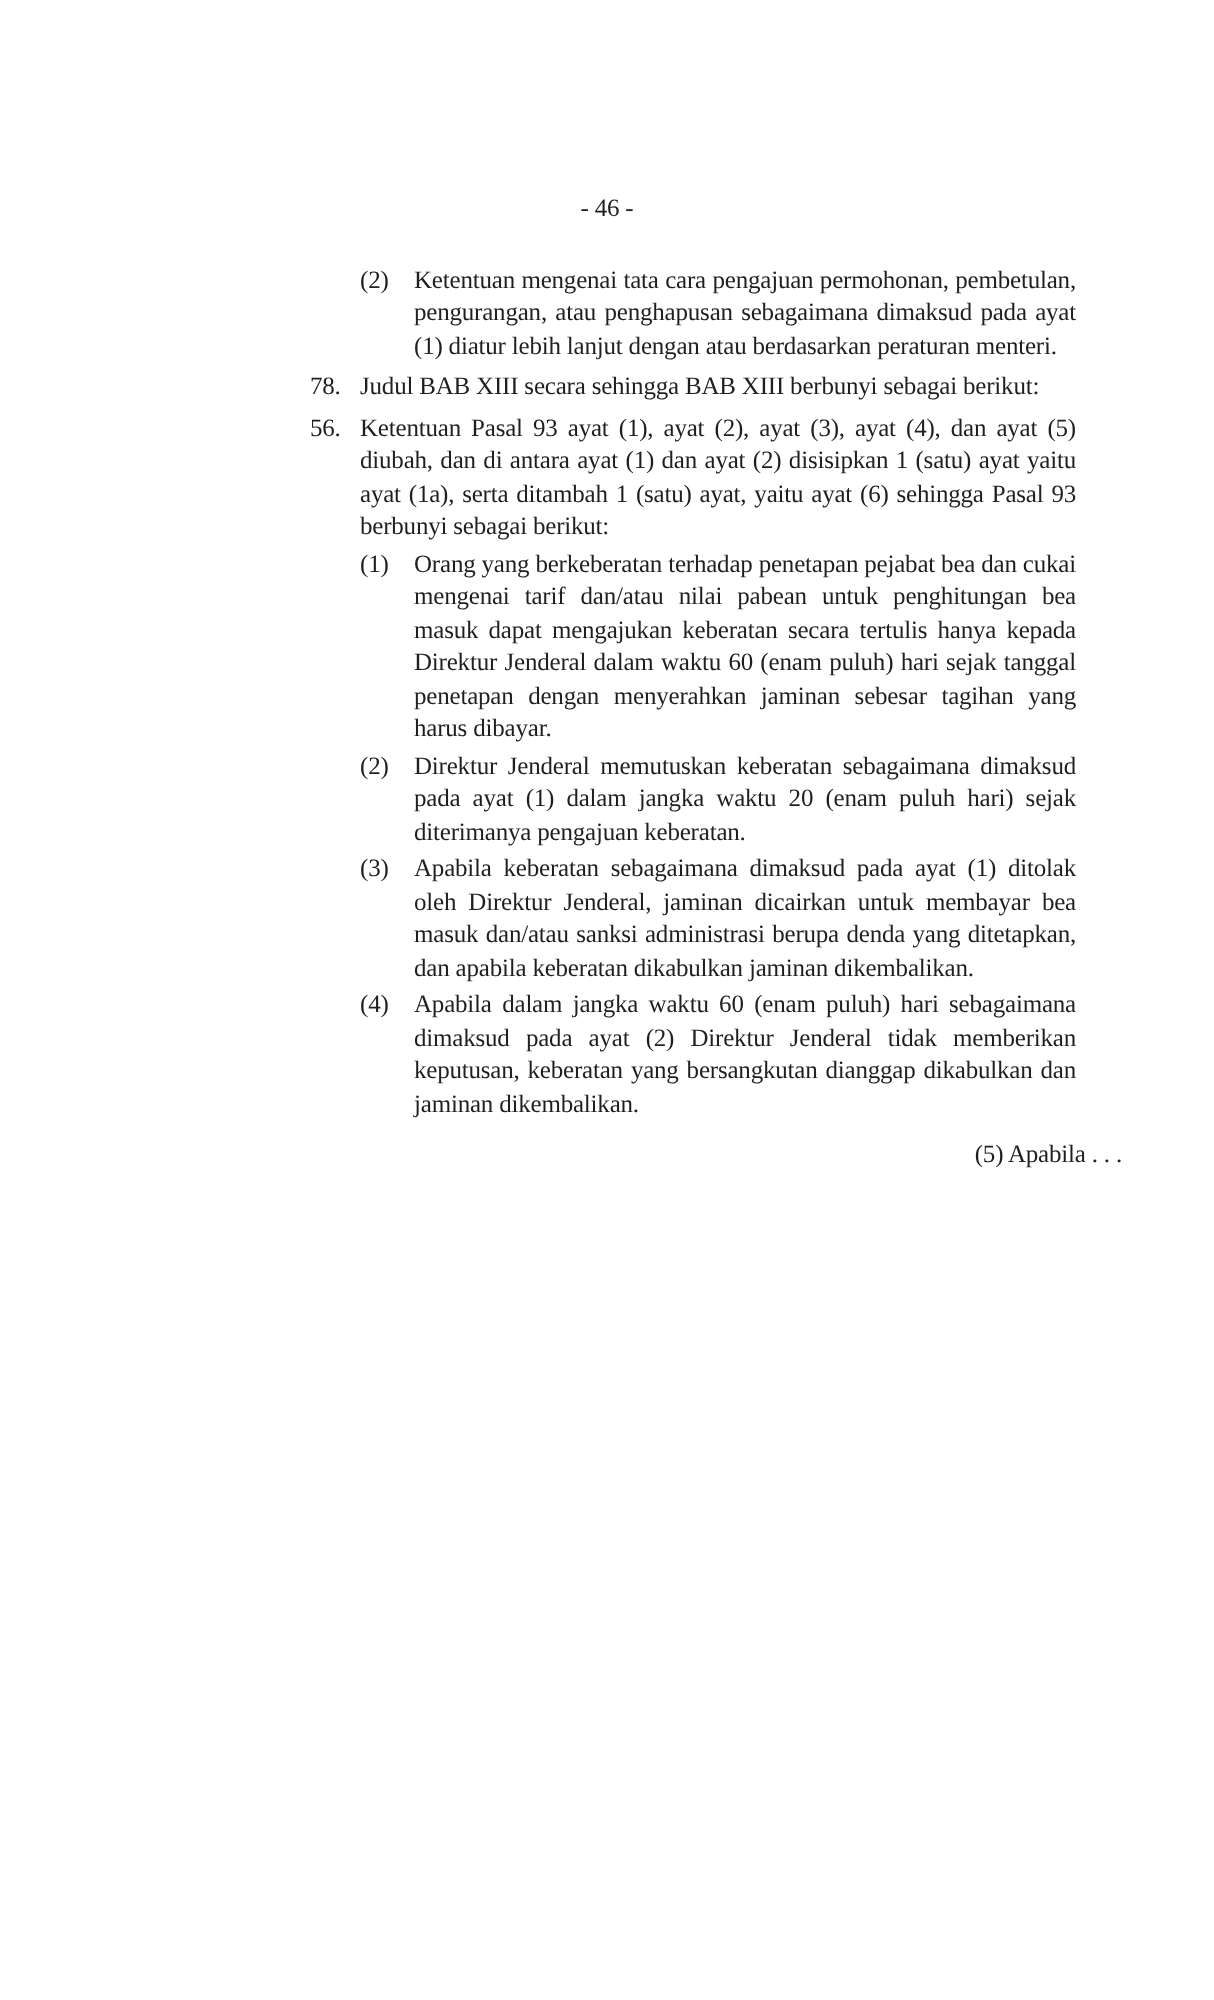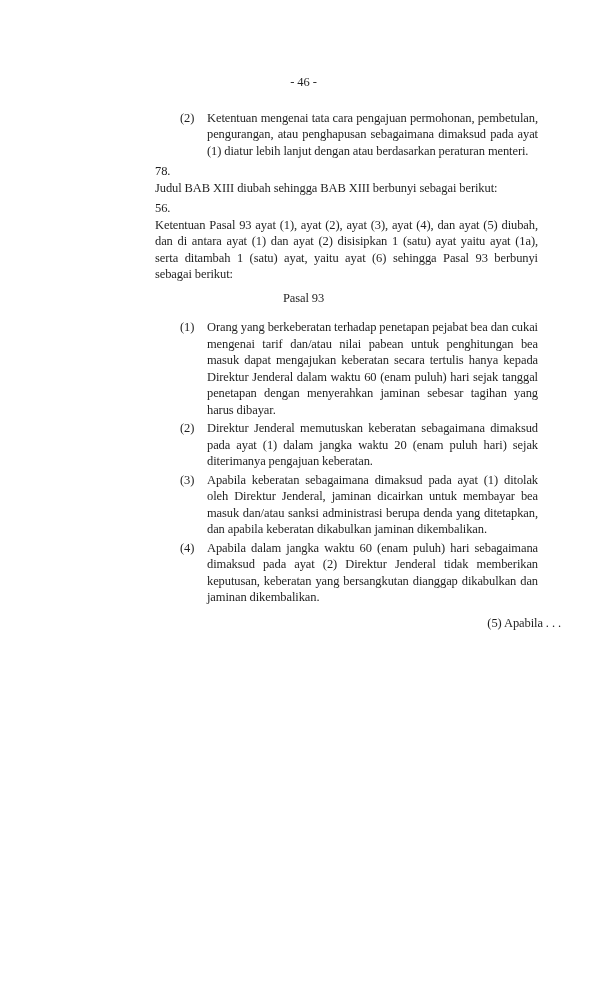--- a/index.html
+++ b/index.html
@@ -1,60 +1,57 @@
 <!DOCTYPE html>
 <html><head>
 <meta charset="utf-8">
 <style>
   html,body{margin:0;padding:0;background:#ffffff;}
   .page{
     position:relative;width:607px;height:1000px;background:#ffffff;overflow:hidden;
     font-family:"Liberation Serif","DejaVu Serif",serif;
     font-size:12.5px;line-height:16.5px;letter-spacing:-0.1px;color:#1f1f1f;
   }
-  .doc{position:absolute;top:0;left:0;width:607px;padding-top:74px;box-sizing:border-box;}
+  .doc{position:absolute;top:0;left:0;width:607px;padding-top:96px;box-sizing:border-box;}
   .page-num{text-align:center;margin-bottom:19px;}
   .para{display:flex;}
   .para .marker{flex:0 0 auto;}
   .para .ptext{flex:1 1 auto;text-align:justify;}
   .clause{margin-left:180px;width:358px;margin-top:2px;}
   .clause .marker{width:27px;}
-  .item{margin-left:155px;width:383px;margin-top:4px;flex-direction:column;}
+  .item{margin-left:155px;width:383px;margin-top:4px;}
   .item .marker{width:25px;}
   .heading{text-align:center;margin:8px 0 9px 0;}
   .heading.pasal{margin:7px 0 13px 0;}
   .catchword{text-align:right;margin-right:46px;margin-top:9px;}
 </style>
 </head>
 <body>
 
 <div class="page">
   <div class="doc">
 
     <div class="page-num">- 46 -</div>
 
     <div class="para clause">
       <span class="marker">(2)</span>
       <span class="ptext">Ketentuan mengenai tata cara pengajuan permohonan, pembetulan, pengurangan, atau penghapusan sebagaimana dimaksud pada ayat (1) diatur lebih lanjut dengan atau berdasarkan peraturan menteri.</span>
     </div>
 
     <div class="para item">
       <span class="marker">78.</span>
-      <span class="ptext">Judul BAB XIII diubah sehingga BAB XIII berbunyi sebagai berikut:</span>
+      <span class="ptext">Judul BAB XIII secara sehingga BAB XIII berbunyi sebagai berikut:</span>
     </div>
 
 
     <div class="para item">
       <span class="marker">56.</span>
       <span class="ptext">Ketentuan Pasal 93 ayat (1), ayat (2), ayat (3), ayat (4), dan ayat (5) diubah, dan di antara ayat (1) dan ayat (2) disisipkan 1 (satu) ayat yaitu ayat (1a), serta ditambah 1 (satu) ayat, yaitu ayat (6) sehingga Pasal 93 berbunyi sebagai berikut:</span>
     </div>
 
-    <div class="heading pasal">
-      <div>Pasal 93</div>
-    </div>
 
     <div class="para clause">
       <span class="marker">(1)</span>
       <span class="ptext">Orang yang berkeberatan terhadap penetapan pejabat bea dan cukai mengenai tarif dan/atau nilai pabean untuk penghitungan bea masuk dapat mengajukan keberatan secara tertulis hanya kepada Direktur Jenderal dalam waktu 60 (enam puluh) hari sejak tanggal penetapan dengan menyerahkan jaminan sebesar tagihan yang harus dibayar.</span>
     </div>
 
 
     <div class="para clause">
       <span class="marker">(2)</span>
       <span class="ptext">Direktur Jenderal memutuskan keberatan sebagaimana dimaksud pada ayat (1) dalam jangka waktu 20 (enam puluh hari) sejak diterimanya pengajuan keberatan.</span>

